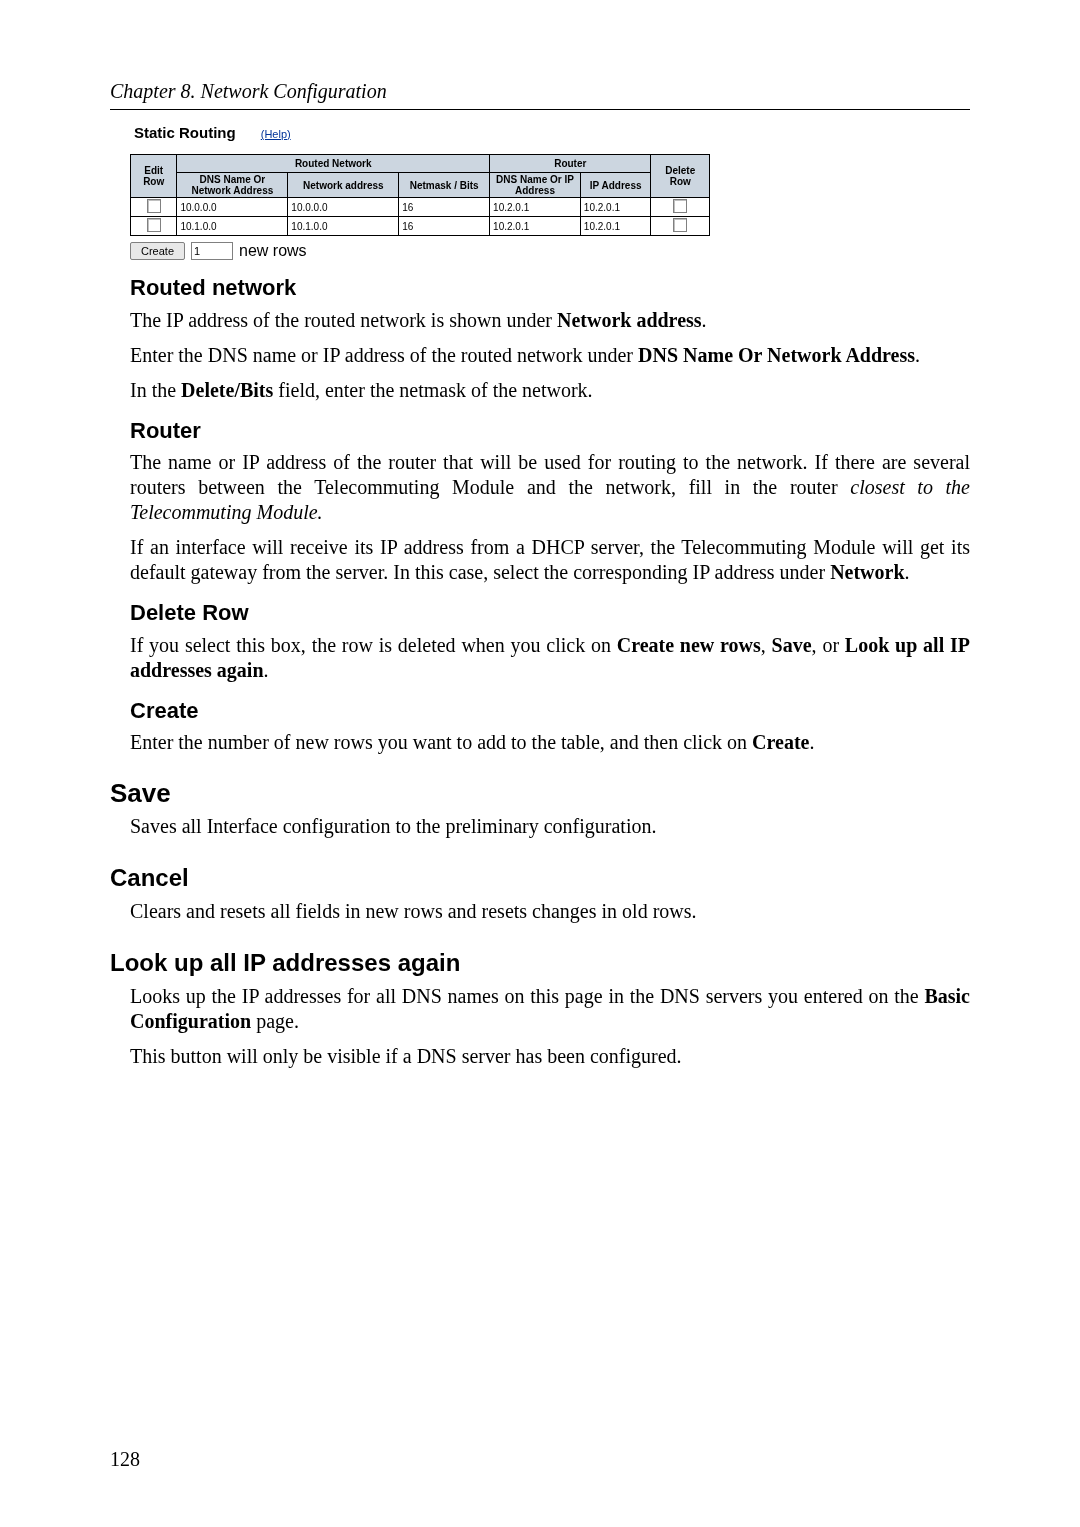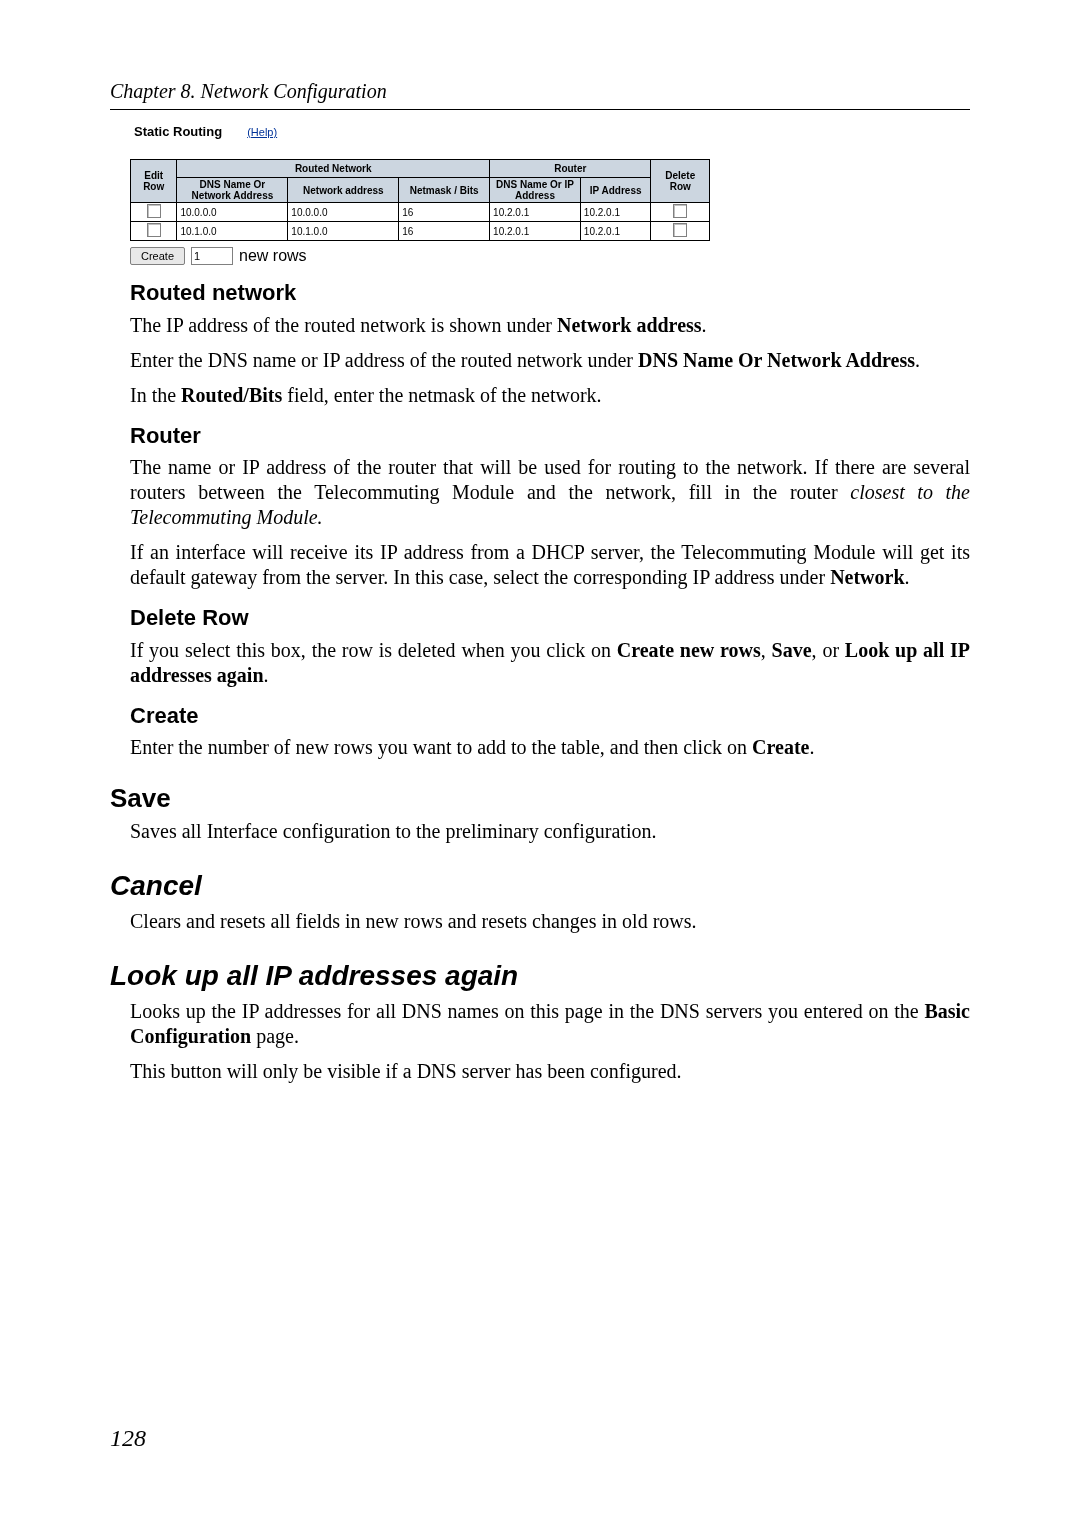--- a/index.html
+++ b/index.html
@@ -30,34 +30,35 @@
   
   .screenshot {
     font-family: Arial, Helvetica, sans-serif;
     font-size: 11px;
     color: #000;
     width: 580px;
     margin: 4px 0 14px 20px;
   }
   .screenshot .sr-title {
     font-weight: bold;
-    font-size: 13px;
+    font-size: 15px;
     display: inline-block;
-    margin: 4px 0 20px 4px;
+    margin: 4px 0 4px 4px;
   }
   .screenshot .help-link {
     color: #003399;
     text-decoration: underline;
     font-size: 11px;
     margin-left: 22px;
   }
   table.sr-table {
     border-collapse: collapse;
     width: 100%;
     table-layout: fixed;
+    margin-top: 9px;
   }
   table.sr-table th, table.sr-table td {
     border: 1px solid #000;
     padding: 1px 3px;
     text-align: left;
     vertical-align: middle;
     font-size: 10px;
     height: 18px;
     box-sizing: border-box;
     overflow: hidden;
@@ -123,36 +124,34 @@
   }
   .h2 {
     font-family: Arial, Helvetica, sans-serif;
     font-weight: bold;
     font-size: 26px;
     margin: 22px 0 4px 0;
   }
   .h1 {
     font-family: Arial, Helvetica, sans-serif;
     font-weight: bold;
-    font-size: 28px;
+    font-size: 24px;
     margin: 24px 0 6px 0;
-    font-style: italic;
   }
   .para {
     margin: 4px 0 10px 20px;
     text-align: justify;
   }
   .bold { font-weight: bold; }
   .ital { font-style: italic; }
   .pagenum {
     position: absolute;
-    bottom: 75px;
+    bottom: 56px;
     left: 110px;
-    font-style: italic;
-    font-size: 24px;
+    font-size: 20px;
   }
 </style>
 </head>
 <body>
 
 <div class="page">
   <div class="chapter-header">Chapter 8. Network Configuration</div>
   <hr class="hr">
 
   <div class="screenshot">
@@ -215,21 +214,21 @@
 
   <div class="content">
     <div class="h3">Routed network</div>
     <p class="para">
       <span>The IP address of the routed network is shown under </span><span class="bold">Network address</span><span>.</span>
     </p>
     <p class="para">
       <span>Enter the DNS name or IP address of the routed network under </span><span class="bold">DNS Name Or Network Address</span><span>.</span>
     </p>
     <p class="para">
-      <span>In the </span><span class="bold">Routed/Bits</span><span> field, enter the netmask of the network.</span>
+      <span>In the </span><span class="bold">Delete/Bits</span><span> field, enter the netmask of the network.</span>
     </p>
 
     <div class="h3">Router</div>
     <p class="para">
       <span>The name or IP address of the router that will be used for routing to the network. If there are several routers between the Telecommuting Module and the network, fill in the router </span><span class="ital">closest to the Telecommuting Module.</span>
     </p>
     <p class="para">
       <span>If an interface will receive its IP address from a DHCP server, the Telecommuting Module will get its default gateway from the server. In this case, select the corresponding IP address under </span><span class="bold">Network</span><span>.</span>
     </p>
 

